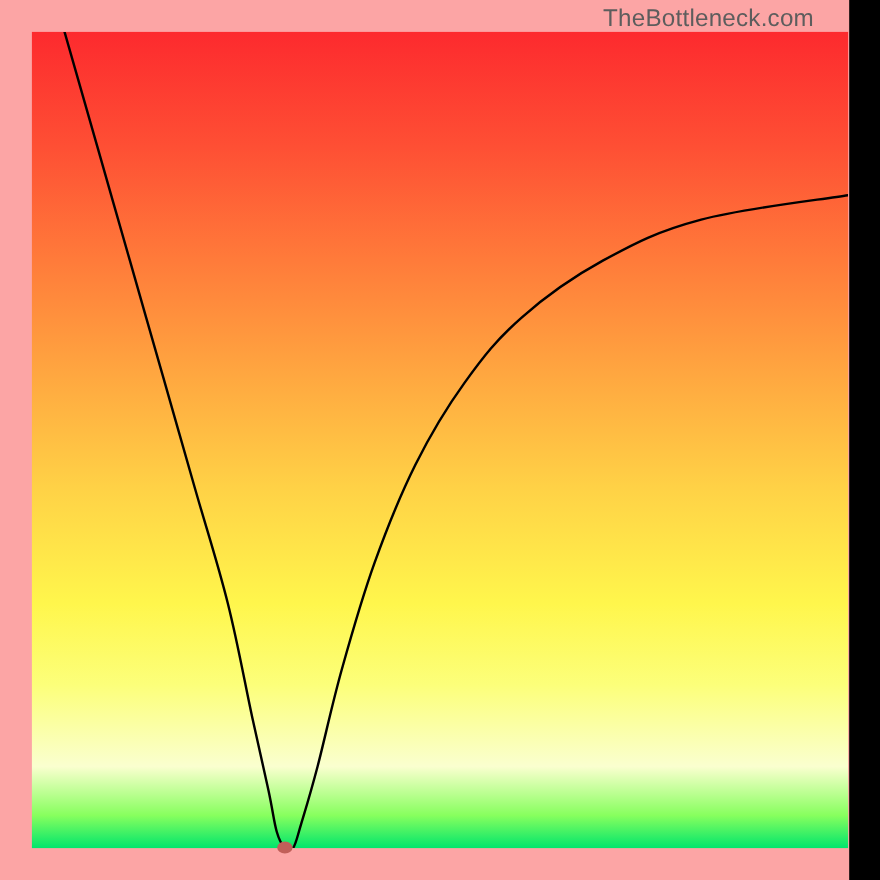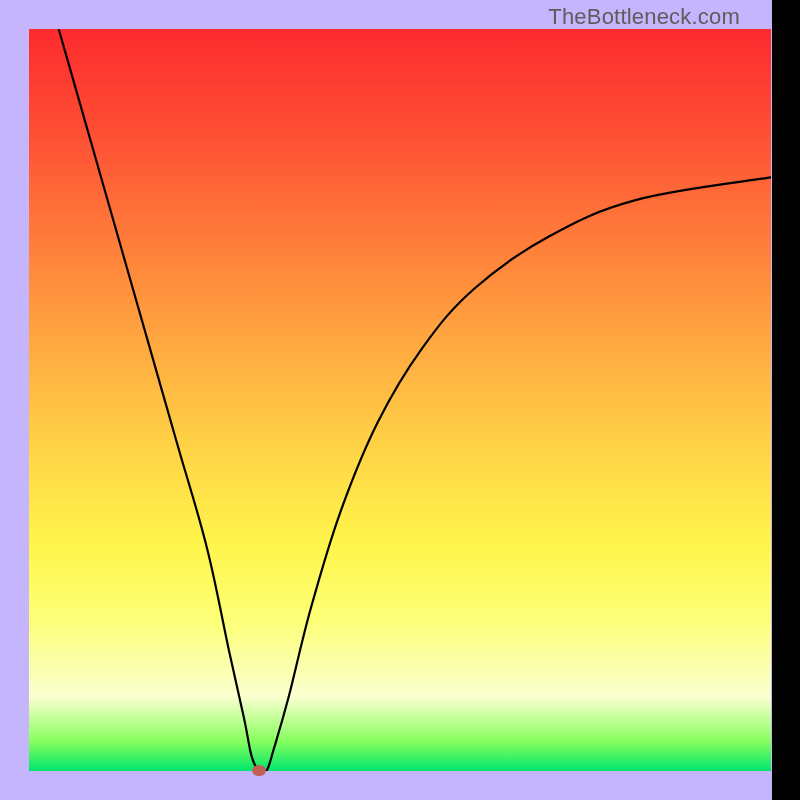--- a/index.html
+++ b/index.html
@@ -3,21 +3,21 @@
 <meta charset="utf-8">
 <style>
   * { margin: 0; padding: 0; box-sizing: border-box; }
   html, body { width: 800px; height: 800px; overflow: hidden; }
   body { background: #000; font-family: Arial, Helvetica, sans-serif; }
 
   .frame {
     position: absolute;
     left: 0; top: 0;
     width: 772px; height: 800px;
-    background: #c4b5fd;
+    background: #fca5a5;
   }
 
   .plot-area {
     position: absolute;
     left: 29px;
     top: 29px;
     width: 742px;
     height: 742px;
     background: linear-gradient(to bottom,
       #fd2a2e 0%,

